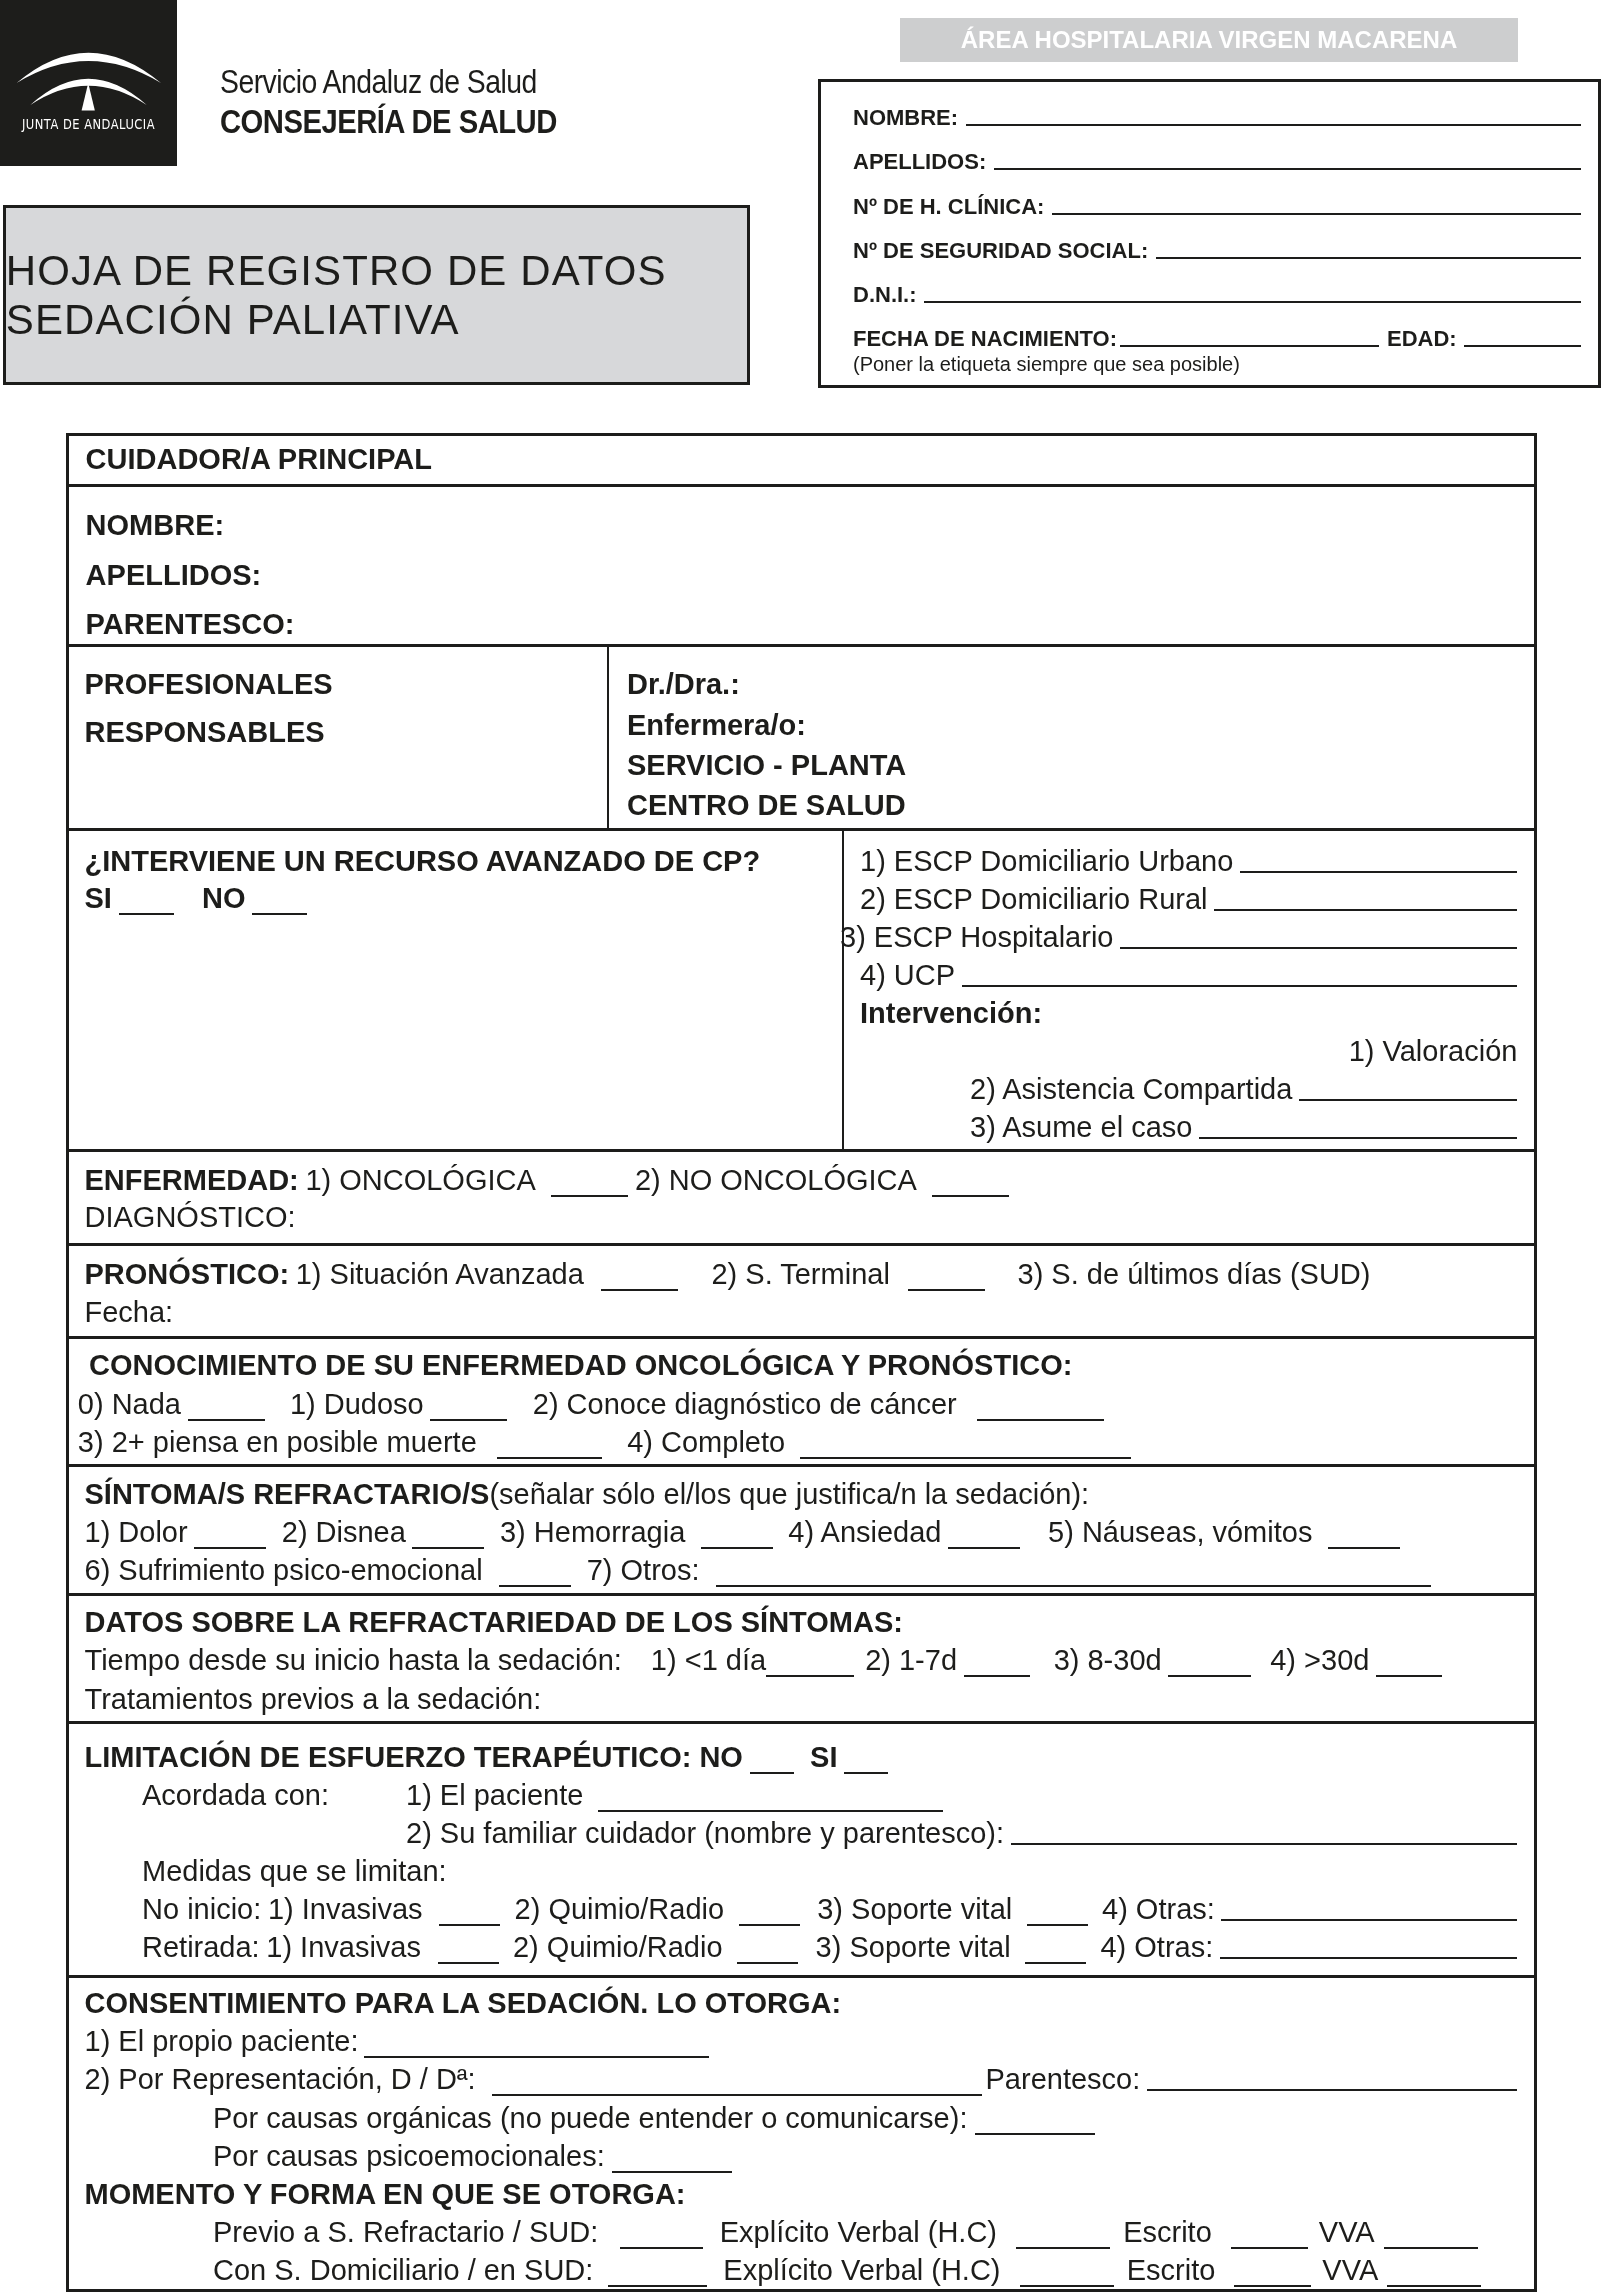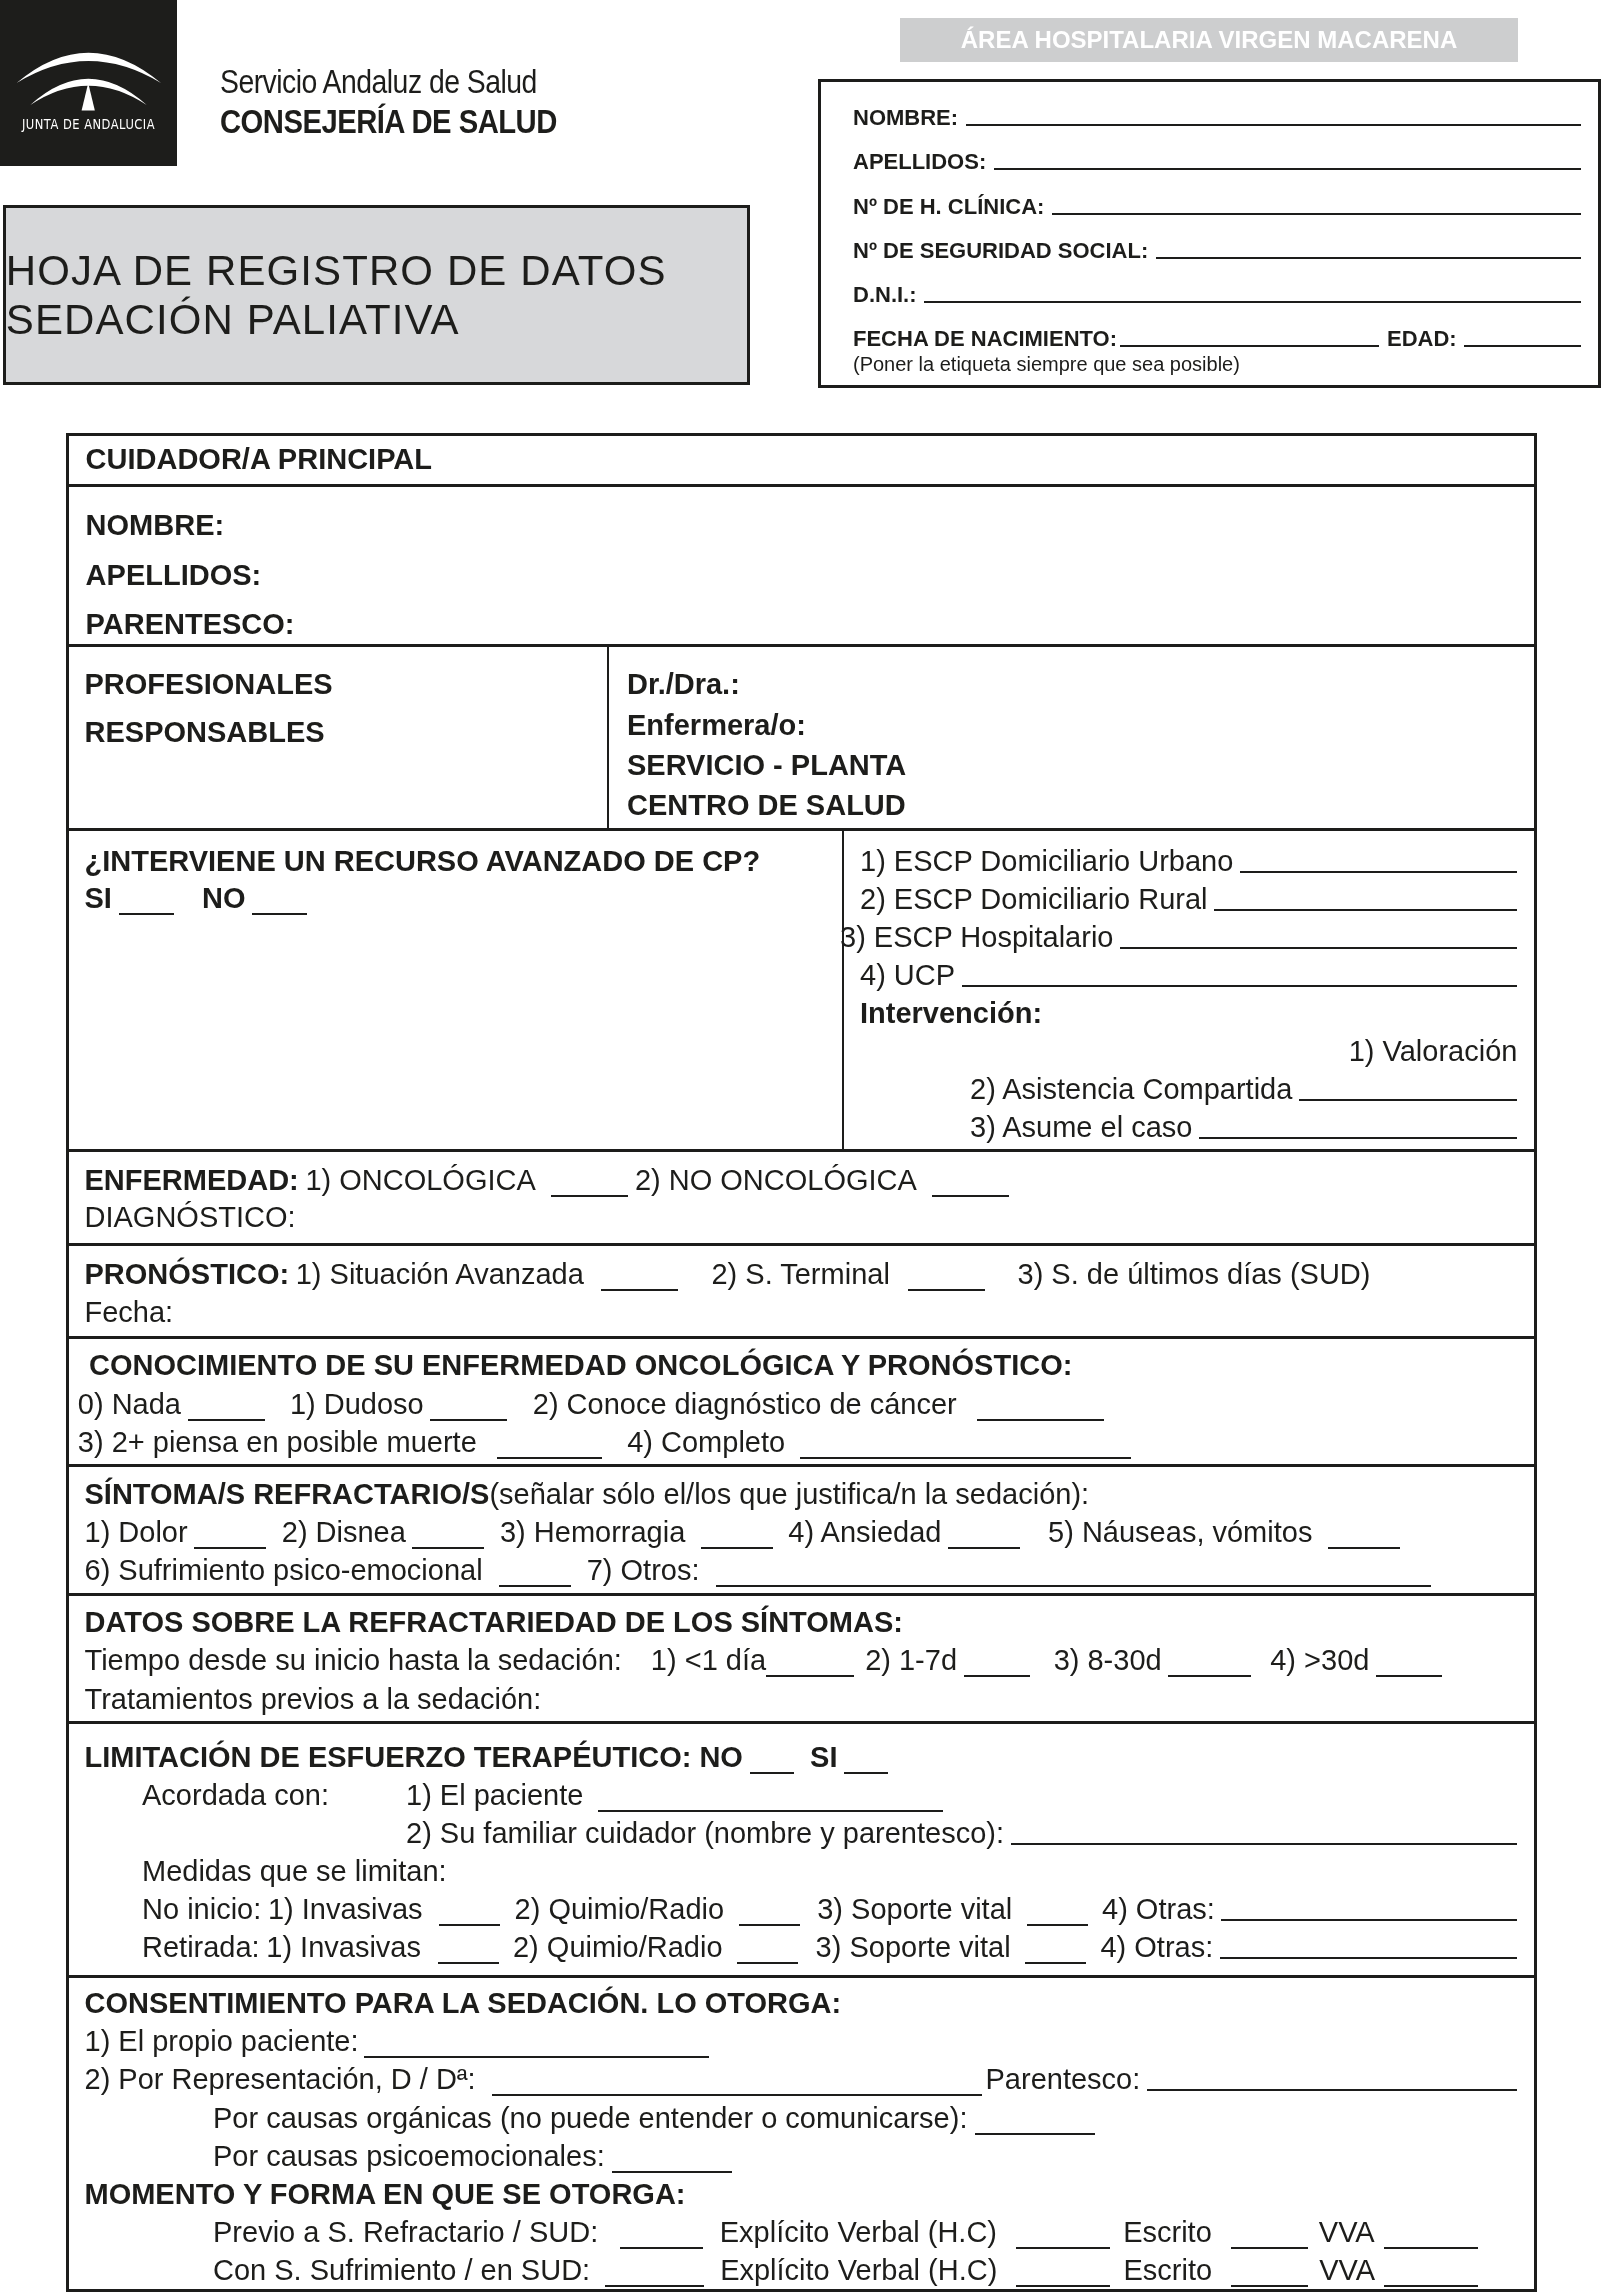--- a/index.html
+++ b/index.html
@@ -278,21 +278,21 @@
     <span>Previo a S. Refractario / SUD:</span>
       <span class="u" style="width:83px;margin:0 16.6px 0 22px;"></span>
     <span>Explícito Verbal (H.C)</span>
       <span class="u" style="width:94px;margin:0 13.2px 0 19px;"></span>
     <span>Escrito</span>
       <span class="u" style="width:77px;margin:0 11px 0 19px;"></span>
     <span>VVA</span>
       <span class="u" style="width:94px;margin-left:8.8px;"></span>
   </div>
   <div class="row" style="left:144px;top:1818px;">
-    <span>Con S. Sufrimiento / en SUD:</span>
+    <span>Con S. Domiciliario / en SUD:</span>
       <span class="u" style="width:99px;margin:0 16.6px 0 14.4px;"></span>
     <span>Explícito Verbal (H.C)</span>
       <span class="u" style="width:94px;margin:0 13.2px 0 19px;"></span>
     <span>Escrito</span>
       <span class="u" style="width:77px;margin:0 11px 0 19px;"></span>
     <span>VVA</span>
       <span class="u" style="width:94px;margin-left:8.8px;"></span>
   </div>
 </div>
 

